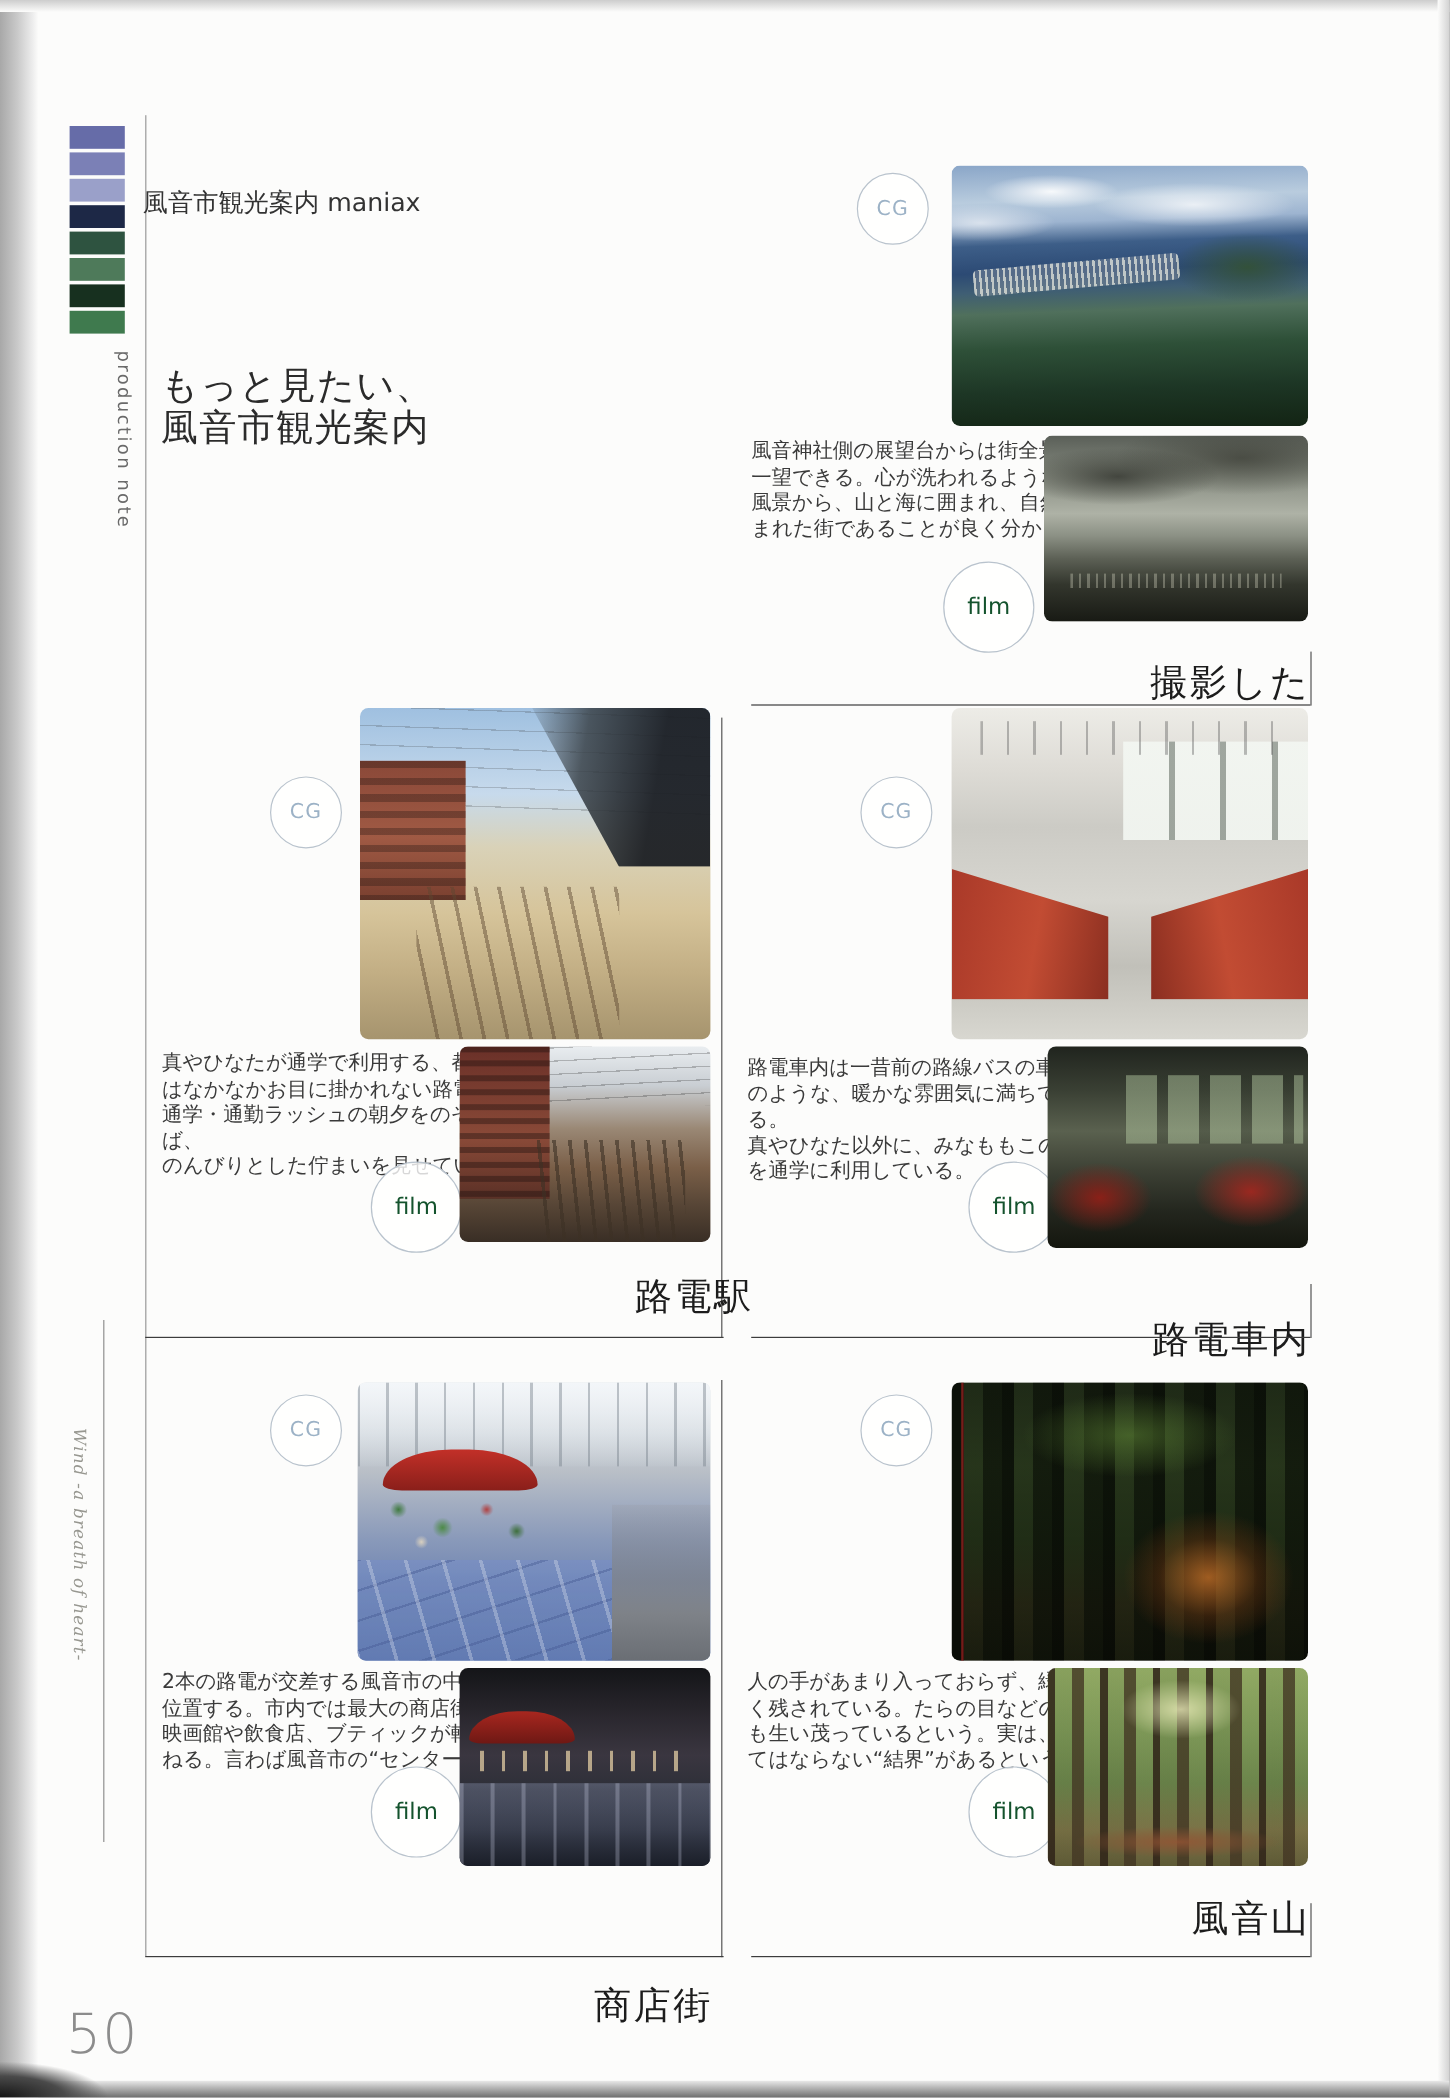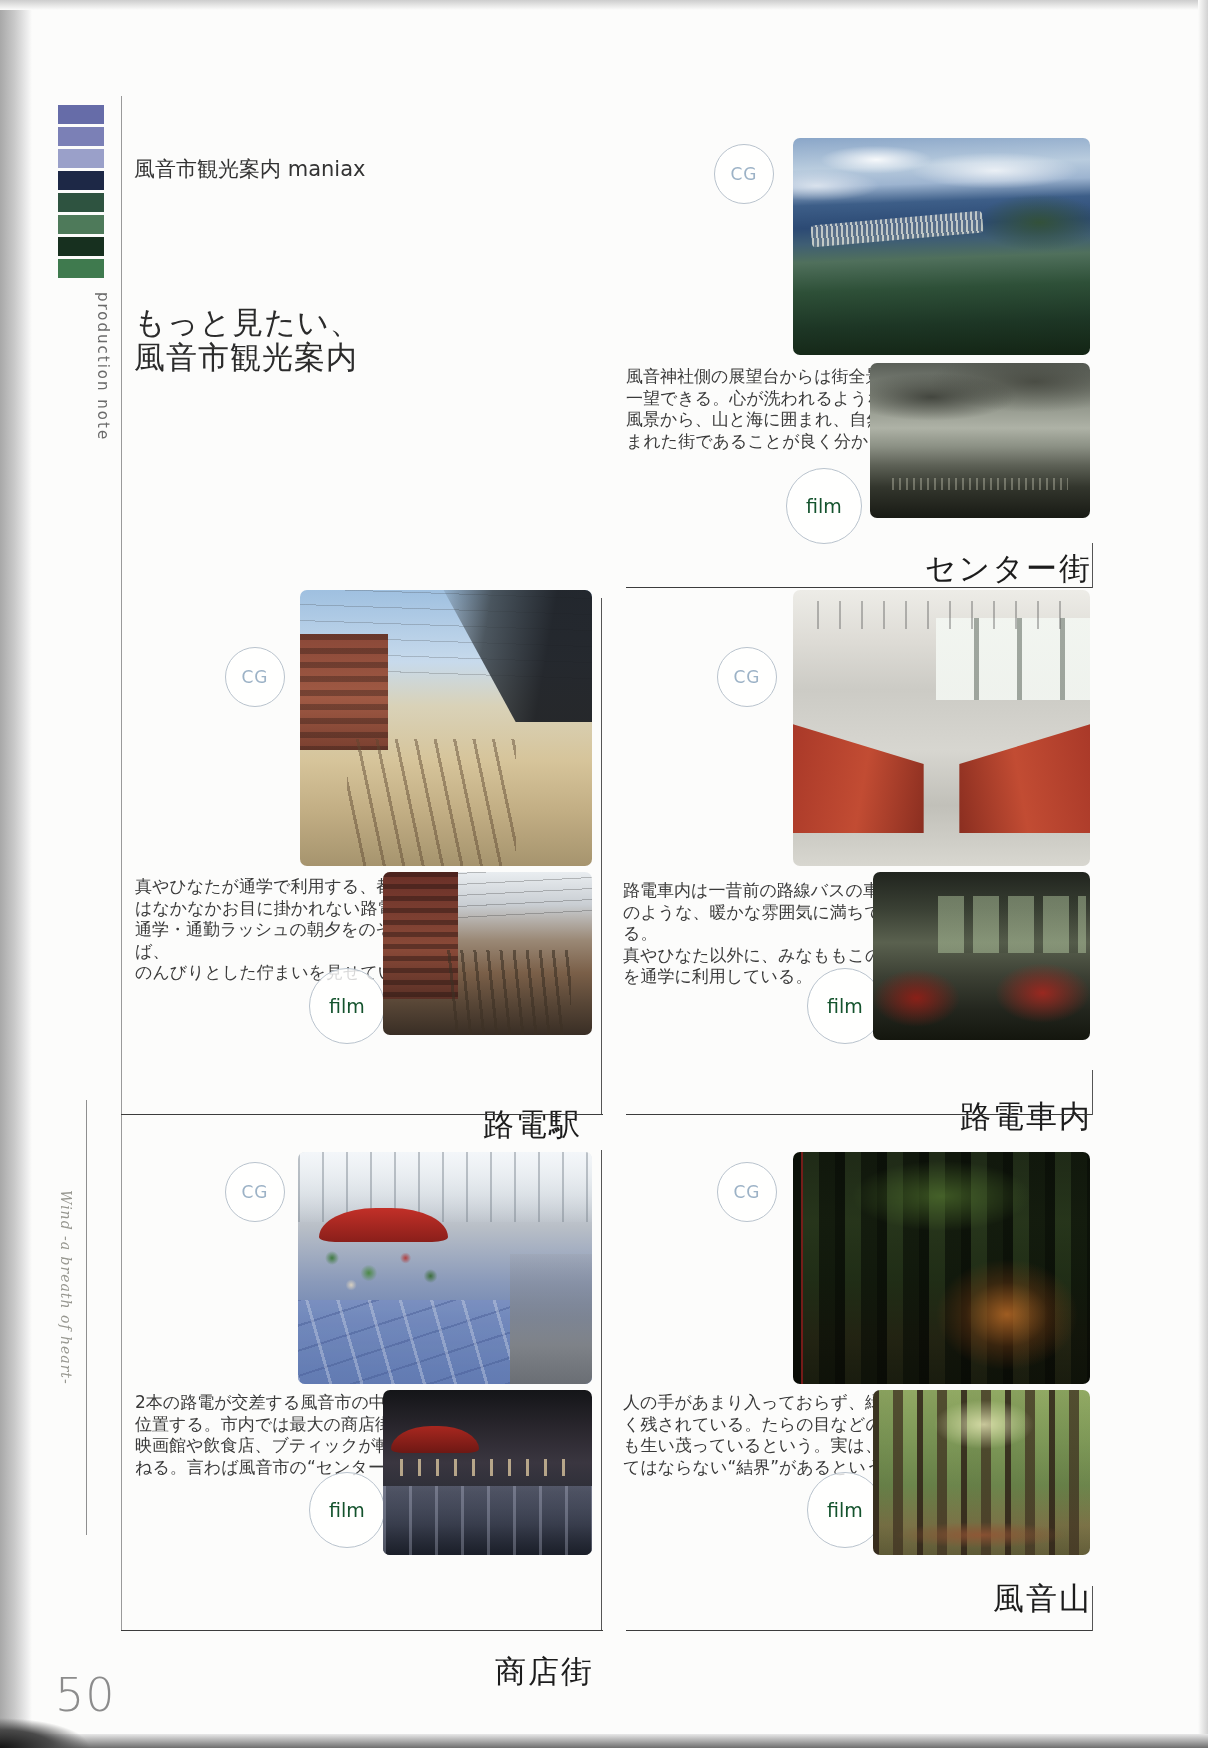--- a/index.html
+++ b/index.html
@@ -32,21 +32,21 @@
   .vline.margin{left:121px;top:96px;height:1534px;}
   .vline.script{left:86px;top:1100px;height:435px;background:#8f8f8f;}
   .vline.divider-mid{left:601px;top:598px;height:517px;background:#555;}
   .vline.divider-bot{left:601px;top:1150px;height:481px;background:#555;}
   .vline.tick1{left:1092px;top:543px;height:45px;background:#555;}
   .vline.tick3{left:1092px;top:1070px;height:45px;background:#555;}
   .vline.tick5{left:1092px;top:1586px;height:45px;background:#555;}
   
   .title{position:absolute;left:132px;top:100px;font-size:46px;font-weight:300;
     color:#3f3f3f;letter-spacing:1px;font-family:"Liberation Sans","DejaVu Sans",sans-serif;}
-  .subtitle{position:absolute;left:134px;top:155px;font-size:21px;color:#333;}
+  .subtitle{position:absolute;left:119px;top:155px;font-size:21px;color:#333;}
   .intro-heading{position:absolute;left:134px;top:305px;font-size:31px;line-height:35px;
     color:#2b2b2b;font-weight:500;white-space:pre-line;letter-spacing:1px;}
   .intro-body{position:absolute;left:136px;top:385px;font-size:17px;line-height:22px;
     color:#3a3a3a;white-space:pre-line;}
   
   .badge{position:absolute;border:1px solid #b9c3cd;border-radius:50%;
     display:flex;align-items:center;justify-content:center;background:rgba(255,255,255,.8);}
   .badge.cg{width:58px;height:58px;color:#9cb2c6;font-size:17px;letter-spacing:1px;}
   .badge.film{width:74px;height:74px;color:#14532d;font-size:19px;}
   .photo{position:absolute;border-radius:7px;overflow:hidden;}
@@ -212,21 +212,21 @@
   <div class="desc" style="left:626px;top:366px;width:300px;">風音神社側の展望台からは街全景を
 一望できる。心が洗われるようなこの
 風景から、山と海に囲まれ、自然に恵
 まれた街であることが良く分かる。</div>
   <div class="badge film" style="left:786px;top:468px;">
     <span>film</span>
   </div>
   <div class="photo p-pan-film">
     <div class="pd lights"></div>
   </div>
-  <div class="caption" style="right:116px;top:548px;">センター街</div>
+  <div class="caption" style="right:116px;top:548px;">撮影した</div>
   <div class="rule" style="left:626px;top:587px;width:466px;"></div>
 
   <div class="badge cg" style="left:225px;top:647px;">
     <span>CG</span>
   </div>
   <div class="photo p-sta-cg">
     <div class="pd wires"></div>
     <div class="pd canopy"></div>
     <div class="pd bricks"></div>
     <div class="pd rails"></div>
@@ -236,21 +236,21 @@
 通学・通勤ラッシュの朝夕をのぞけば、
 のんびりとした佇まいを見せている。</div>
   <div class="badge film" style="left:309px;top:968px;">
     <span>film</span>
   </div>
   <div class="photo p-sta-film">
     <div class="pd wires"></div>
     <div class="pd bricks"></div>
     <div class="pd rails"></div>
   </div>
-  <div class="caption" style="right:626px;top:1060px;margin-top:44px;">路電駅</div>
+  <div class="caption" style="right:580px;top:1060px;">路電駅</div>
   <div class="rule" style="left:121px;top:1114px;width:482px;"></div>
 
   <div class="badge cg" style="left:717px;top:647px;">
     <span>CG</span>
   </div>
   <div class="photo p-int-cg">
     <div class="pd windows"></div>
     <div class="pd straps"></div>
     <div class="pd seat-l"></div>
     <div class="pd seat-r"></div>

